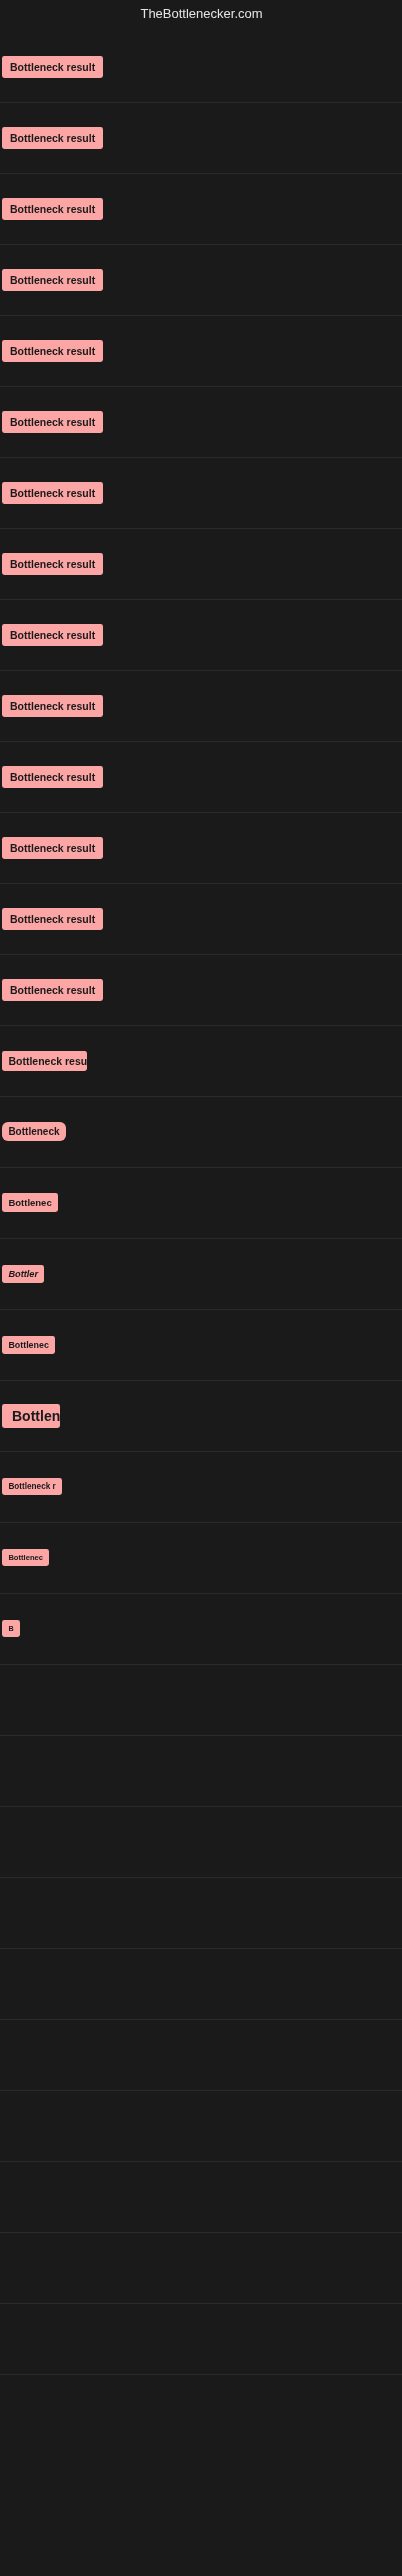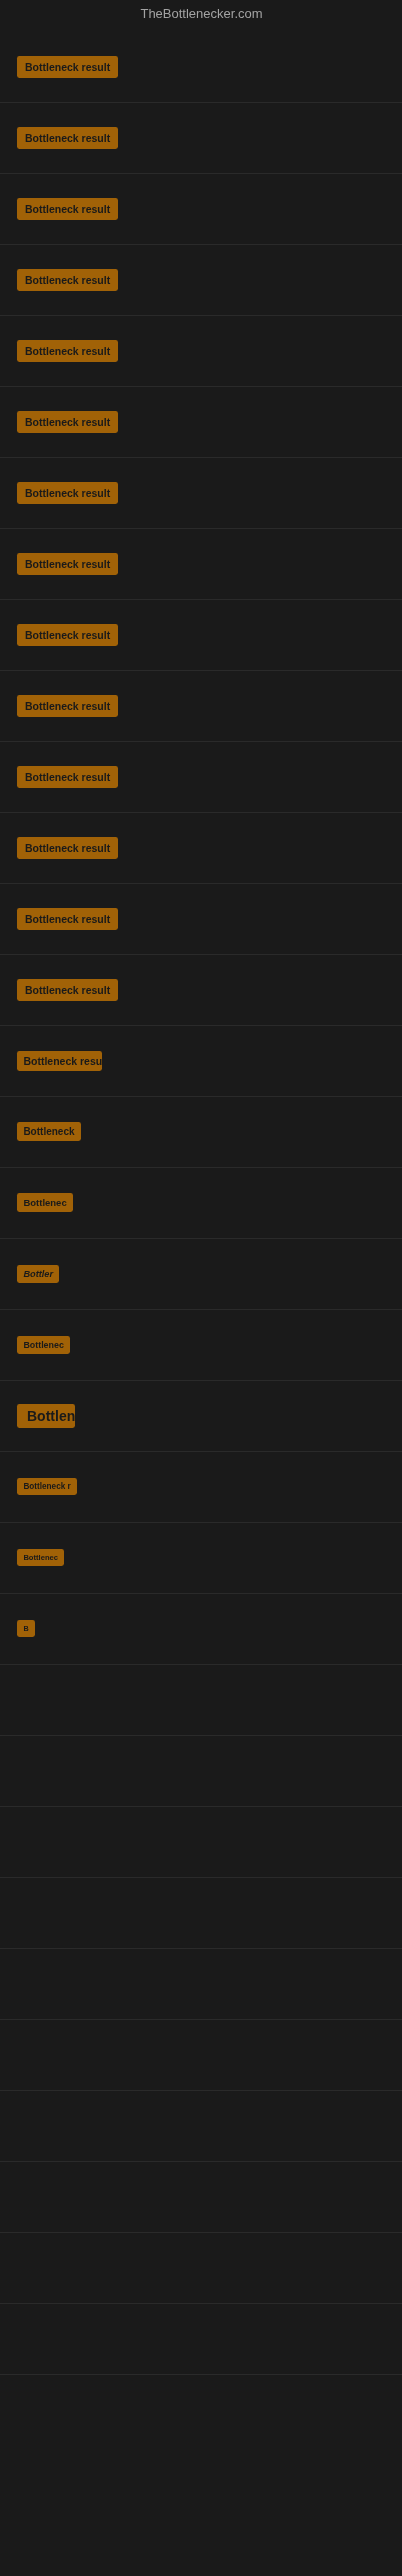--- a/index.html
+++ b/index.html
@@ -9,42 +9,42 @@
     }
     body {
       width: 403px;
       min-height: 2576px;
       background-color: #1a1a1a;
       font-family: Arial, sans-serif;
       position: relative;
     }
     .site-title {
       text-align: center;
-      color: #a3a3a3;
+      color: #e5e5e5;
       font-size: 13px;
       padding: 6.4px 0;
       background-color: #1a1a1a;
     }
     .bottleneck-item {
       position: relative;
       height: 71px;
       display: flex;
       align-items: center;
       padding-left: 0;
       border-bottom: 0.8px solid #2a2a2a;
     }
     .bottleneck-badge {
-      background-color: #a16207;
+      background-color: #fca5a5;
       color: #1a1a1a;
       font-size: 10.5px;
       font-weight: bold;
       padding: 4.8px 8px;
       border-radius: 2.4px;
       white-space: nowrap;
-      margin-left: 17px;
+      margin-left: 2px;
       display: inline-block;
     }
     .items-container {
       padding-top: 4px;
     }
   </style>
 </head>
 <body>
 
 <div>
@@ -91,21 +91,21 @@
     <div class="bottleneck-item">
       <span class="bottleneck-badge">Bottleneck result</span>
     </div>
     <div class="bottleneck-item">
       <span class="bottleneck-badge">Bottleneck result</span>
     </div>
     <div class="bottleneck-item">
       <span class="bottleneck-badge" style="max-width: 85px; overflow: hidden; font-size: 10.5px; padding: 4px 6.4px; text-align: right;">Bottleneck resu</span>
     </div>
     <div class="bottleneck-item">
-      <span class="bottleneck-badge" style="max-width: 68px; overflow: hidden; font-size: 10px; padding: 4px 6.4px;">Bottleneck</span>
+      <span class="bottleneck-badge" style="max-width: 68px; overflow: hidden; font-size: 10px; padding: 4px 6.4px; border-radius: 6px;">Bottleneck</span>
     </div>
     <div class="bottleneck-item">
       <span class="bottleneck-badge" style="max-width: 64px; overflow: hidden; font-size: 9.5px; padding: 4px 6.4px;">Bottlenec</span>
     </div>
     <div class="bottleneck-item">
       <span class="bottleneck-badge" style="max-width: 52px; overflow: hidden; font-size: 9.2px; padding: 4px 6.4px; font-style: italic;">Bottler</span>
     </div>
     <div class="bottleneck-item">
       <span class="bottleneck-badge" style="max-width: 64px; overflow: hidden; font-size: 8.9px; padding: 4px 6.4px;">Bottlenec</span>
     </div>

